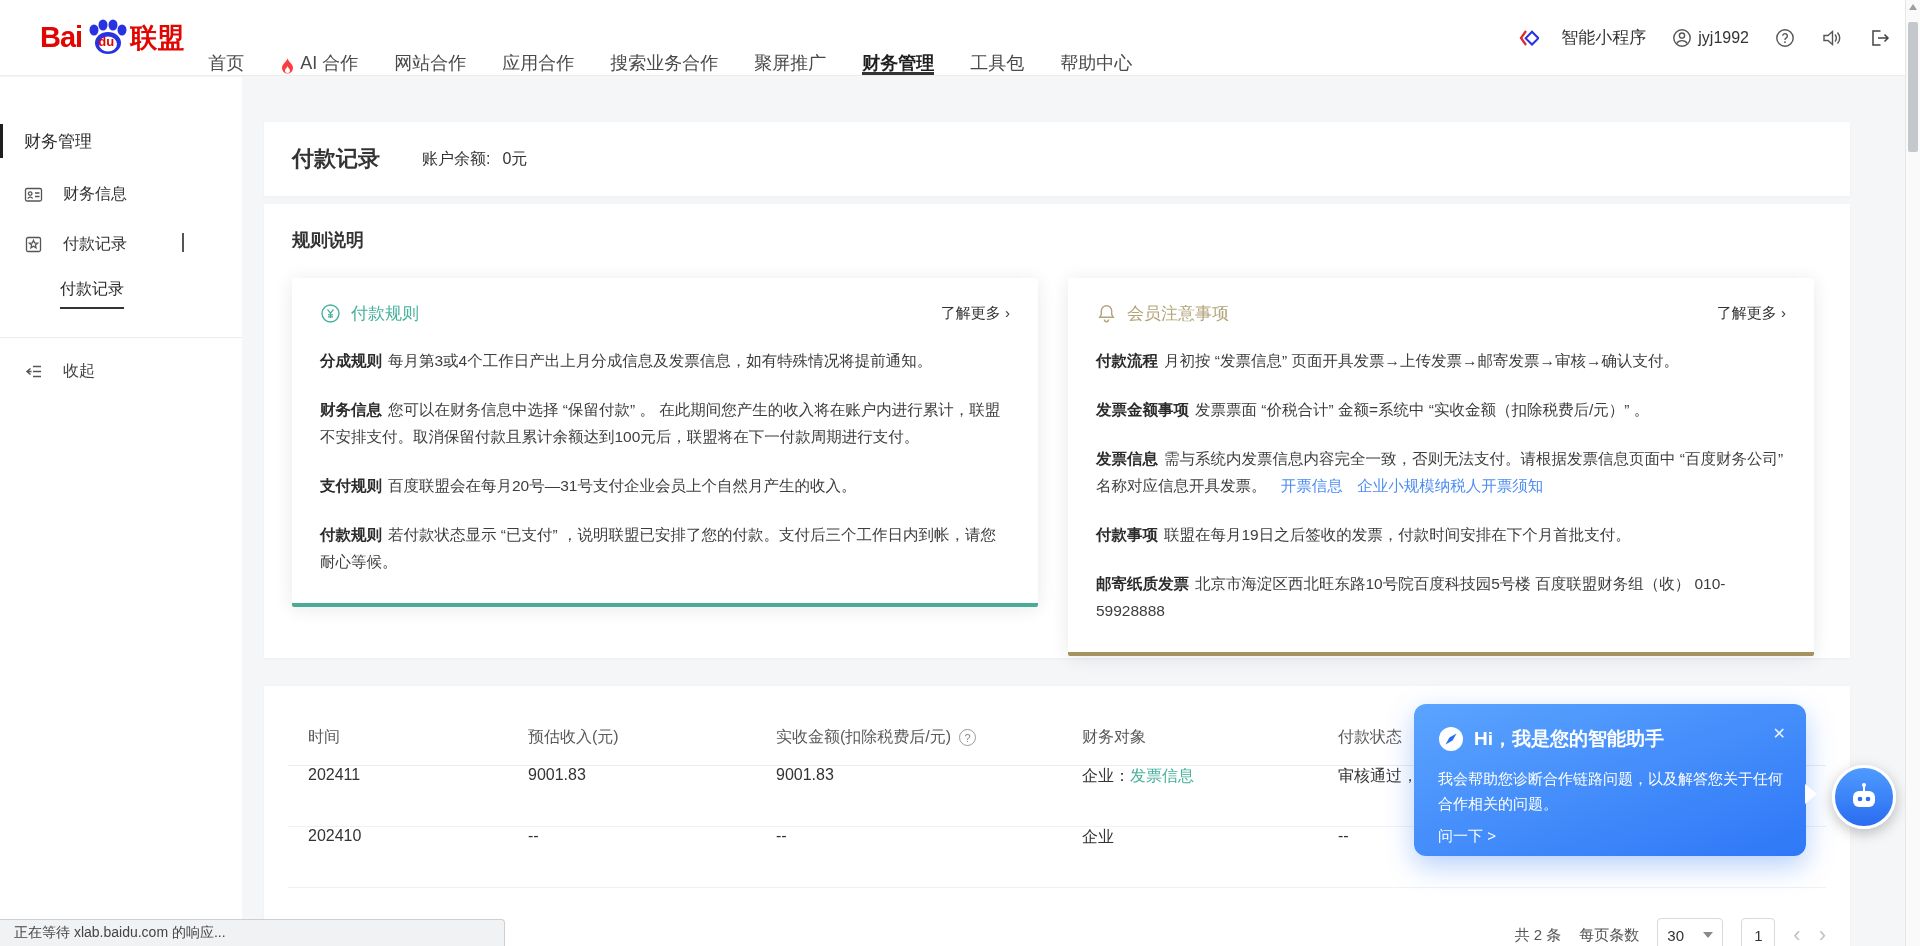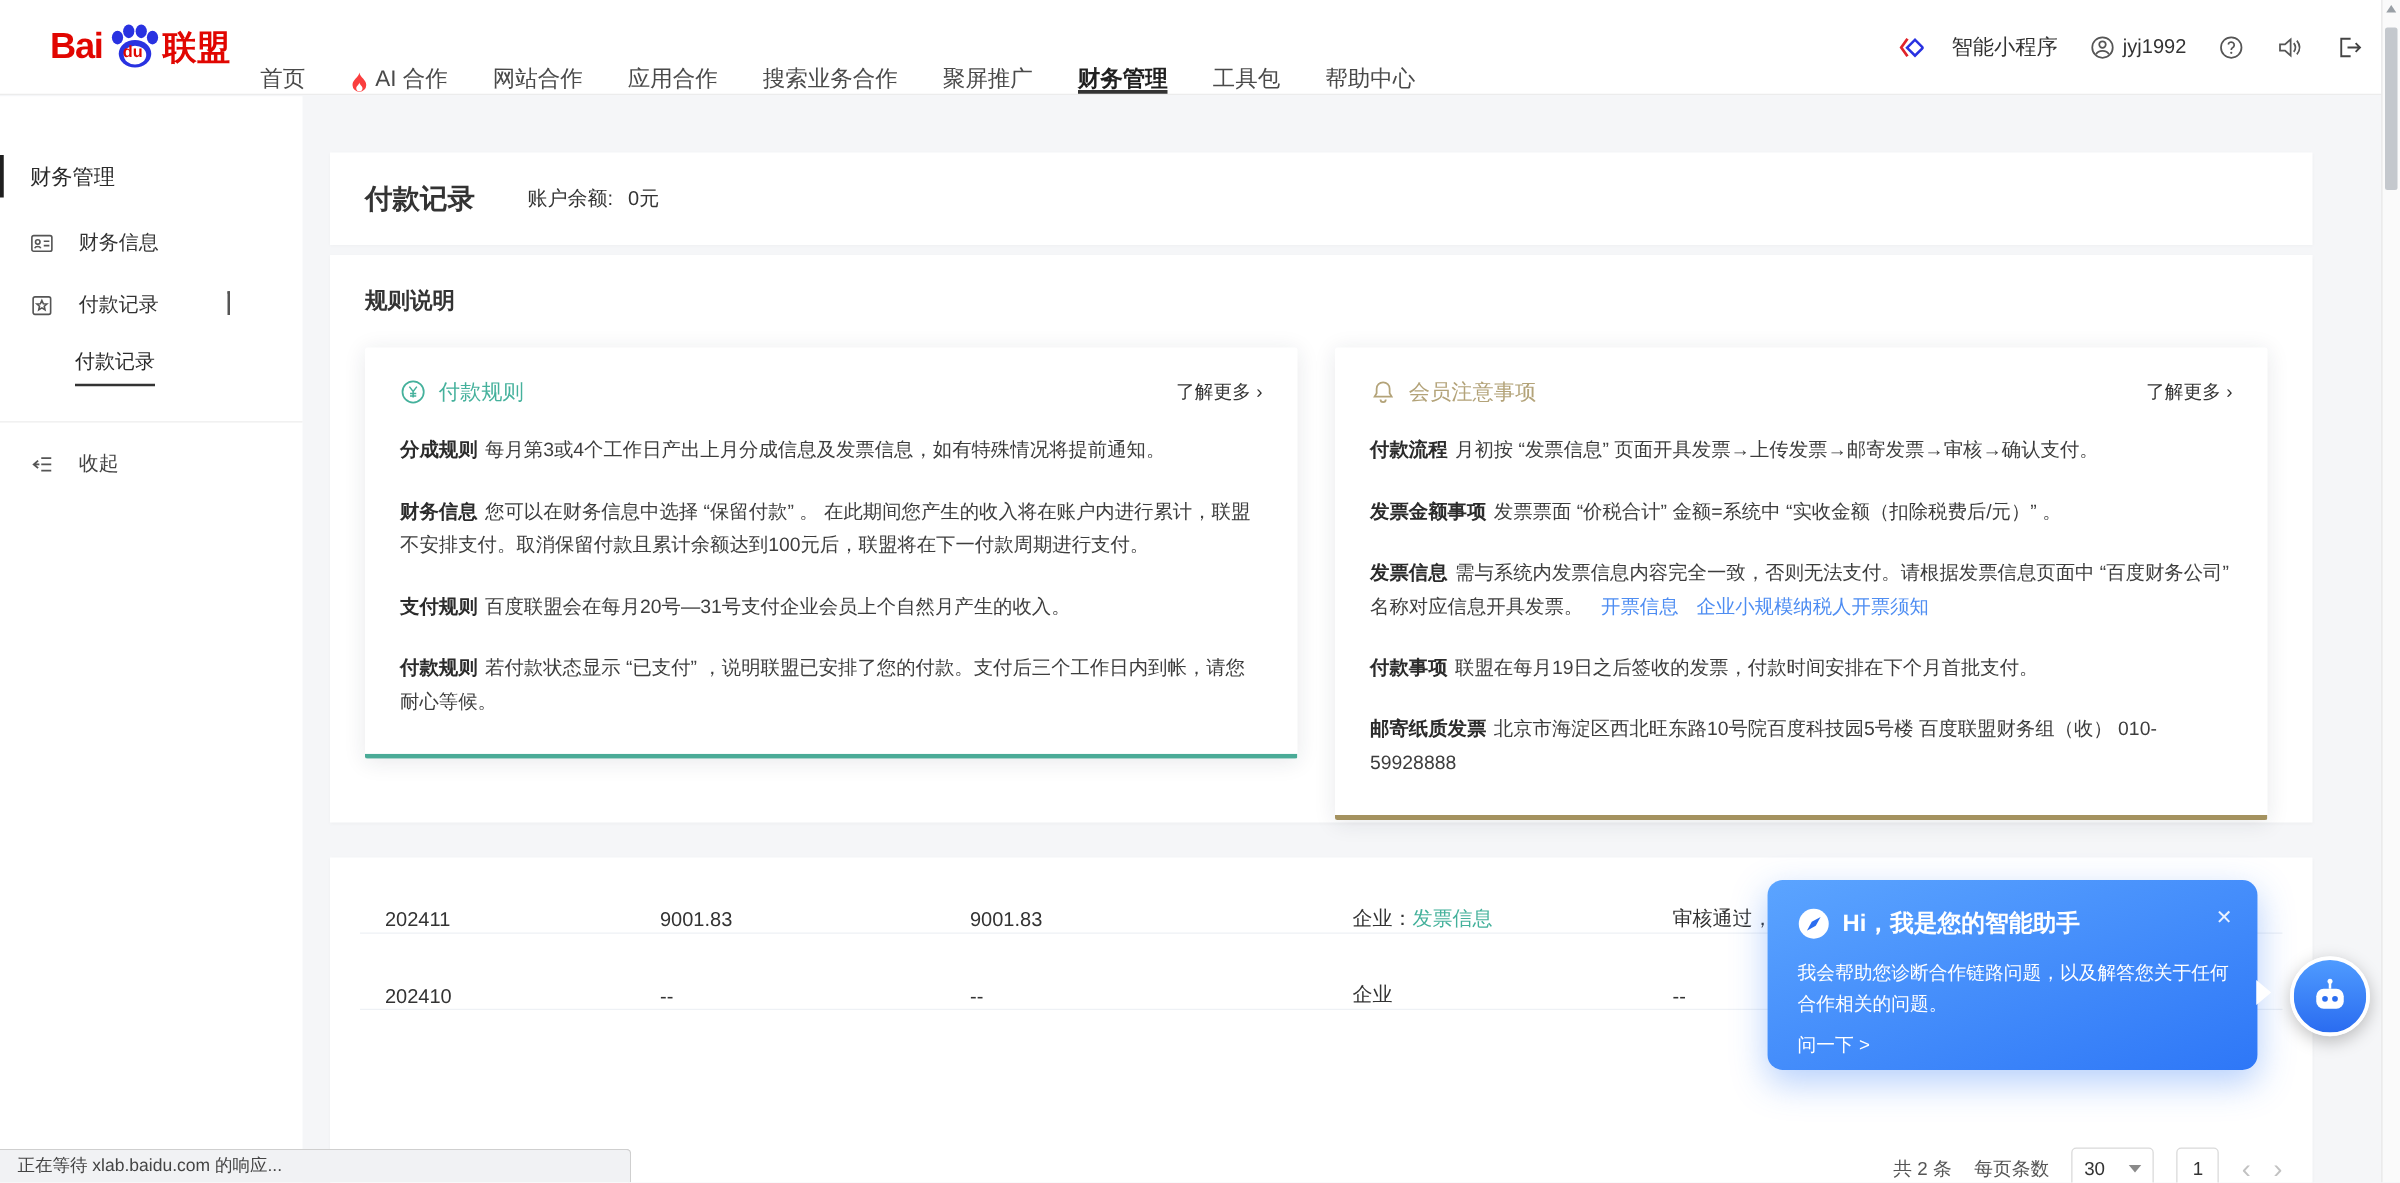--- a/index.html
+++ b/index.html
@@ -56,21 +56,21 @@
   .rc-title.teal-t { color:#45b19c; font-size:17px; }
   .rc-title.gold-t { color:#b3a379; font-size:17px; }
   .rc-more { margin-left:auto; font-size:15px; color:#333; cursor:pointer; }
   .rc-body p { margin-top:22px; font-size:15.5px; line-height:27px; color:#3d3d3d; }
   .rc-body b { color:#2b2b2b; margin-right:6px; font-weight:700; }
   .rc-body a { color:#4e8df2; text-decoration:none; cursor:pointer; margin-left:10px; }
   
   .card-table { top:686px; height:330px; }
   .thead { display:flex; align-items:center; height:56px; margin:24px 24px 0; padding:0 20px 0 20px;
     border-bottom:1px solid #e9ecf0; font-size:16px; color:#5a5a5a; }
-  .trow { display:flex; align-items:flex-end; height:61px; margin:0 24px; padding:0 20px;
+  .trow { display:flex; align-items:flex-start; height:61px; margin:0 24px; padding:0 20px;
     border-bottom:1px solid #eef1f5; font-size:16px; color:#333; }
   .c1{width:220px} .c2{width:248px} .c3{width:306px; display:flex; align-items:center; gap:8px;}
   .c4{width:256px} .c5{flex:1}
   .info-i { display:inline-flex; width:17px; height:17px; border:1px solid #9a9a9a; border-radius:50%;
     color:#8a8a8a; font-size:11px; align-items:center; justify-content:center; cursor:pointer; }
   .link-teal { color:#44b19b; cursor:pointer; }
   
   .pagination { position:absolute; left:264px; top:918px; width:1586px; display:flex; justify-content:flex-end;
     align-items:center; gap:18px; font-size:15px; color:#555; padding-right:24px; z-index:6; }
   .psel { display:flex; align-items:center; justify-content:space-between; width:66px; height:34px;
@@ -306,20 +306,30 @@
         </p>
         <p>
           <b>邮寄纸质发票</b><span>北京市海淀区西北旺东路10号院百度科技园5号楼 百度联盟财务组（收） 010-59928888</span>
         </p>
       </div>
     </div>
   </div>
 </div>
 
 <div class="card card-table">
+  <div class="thead">
+    <span class="c1">时间</span>
+    <span class="c2">预估收入(元)</span>
+    <span class="c3">
+      <span>实收金额(扣除税费后/元)</span>
+      <span class="info-i">?</span>
+    </span>
+    <span class="c4">财务对象</span>
+    <span class="c5">付款状态</span>
+  </div>
   <div class="trow">
     <span class="c1">202411</span>
     <span class="c2">9001.83</span>
     <span class="c3">9001.83</span>
     <span class="c4">
       <span>企业：</span><span class="link-teal">发票信息</span>
     </span>
     <span class="c5">审核通过，</span>
   </div>
   <div class="trow">

